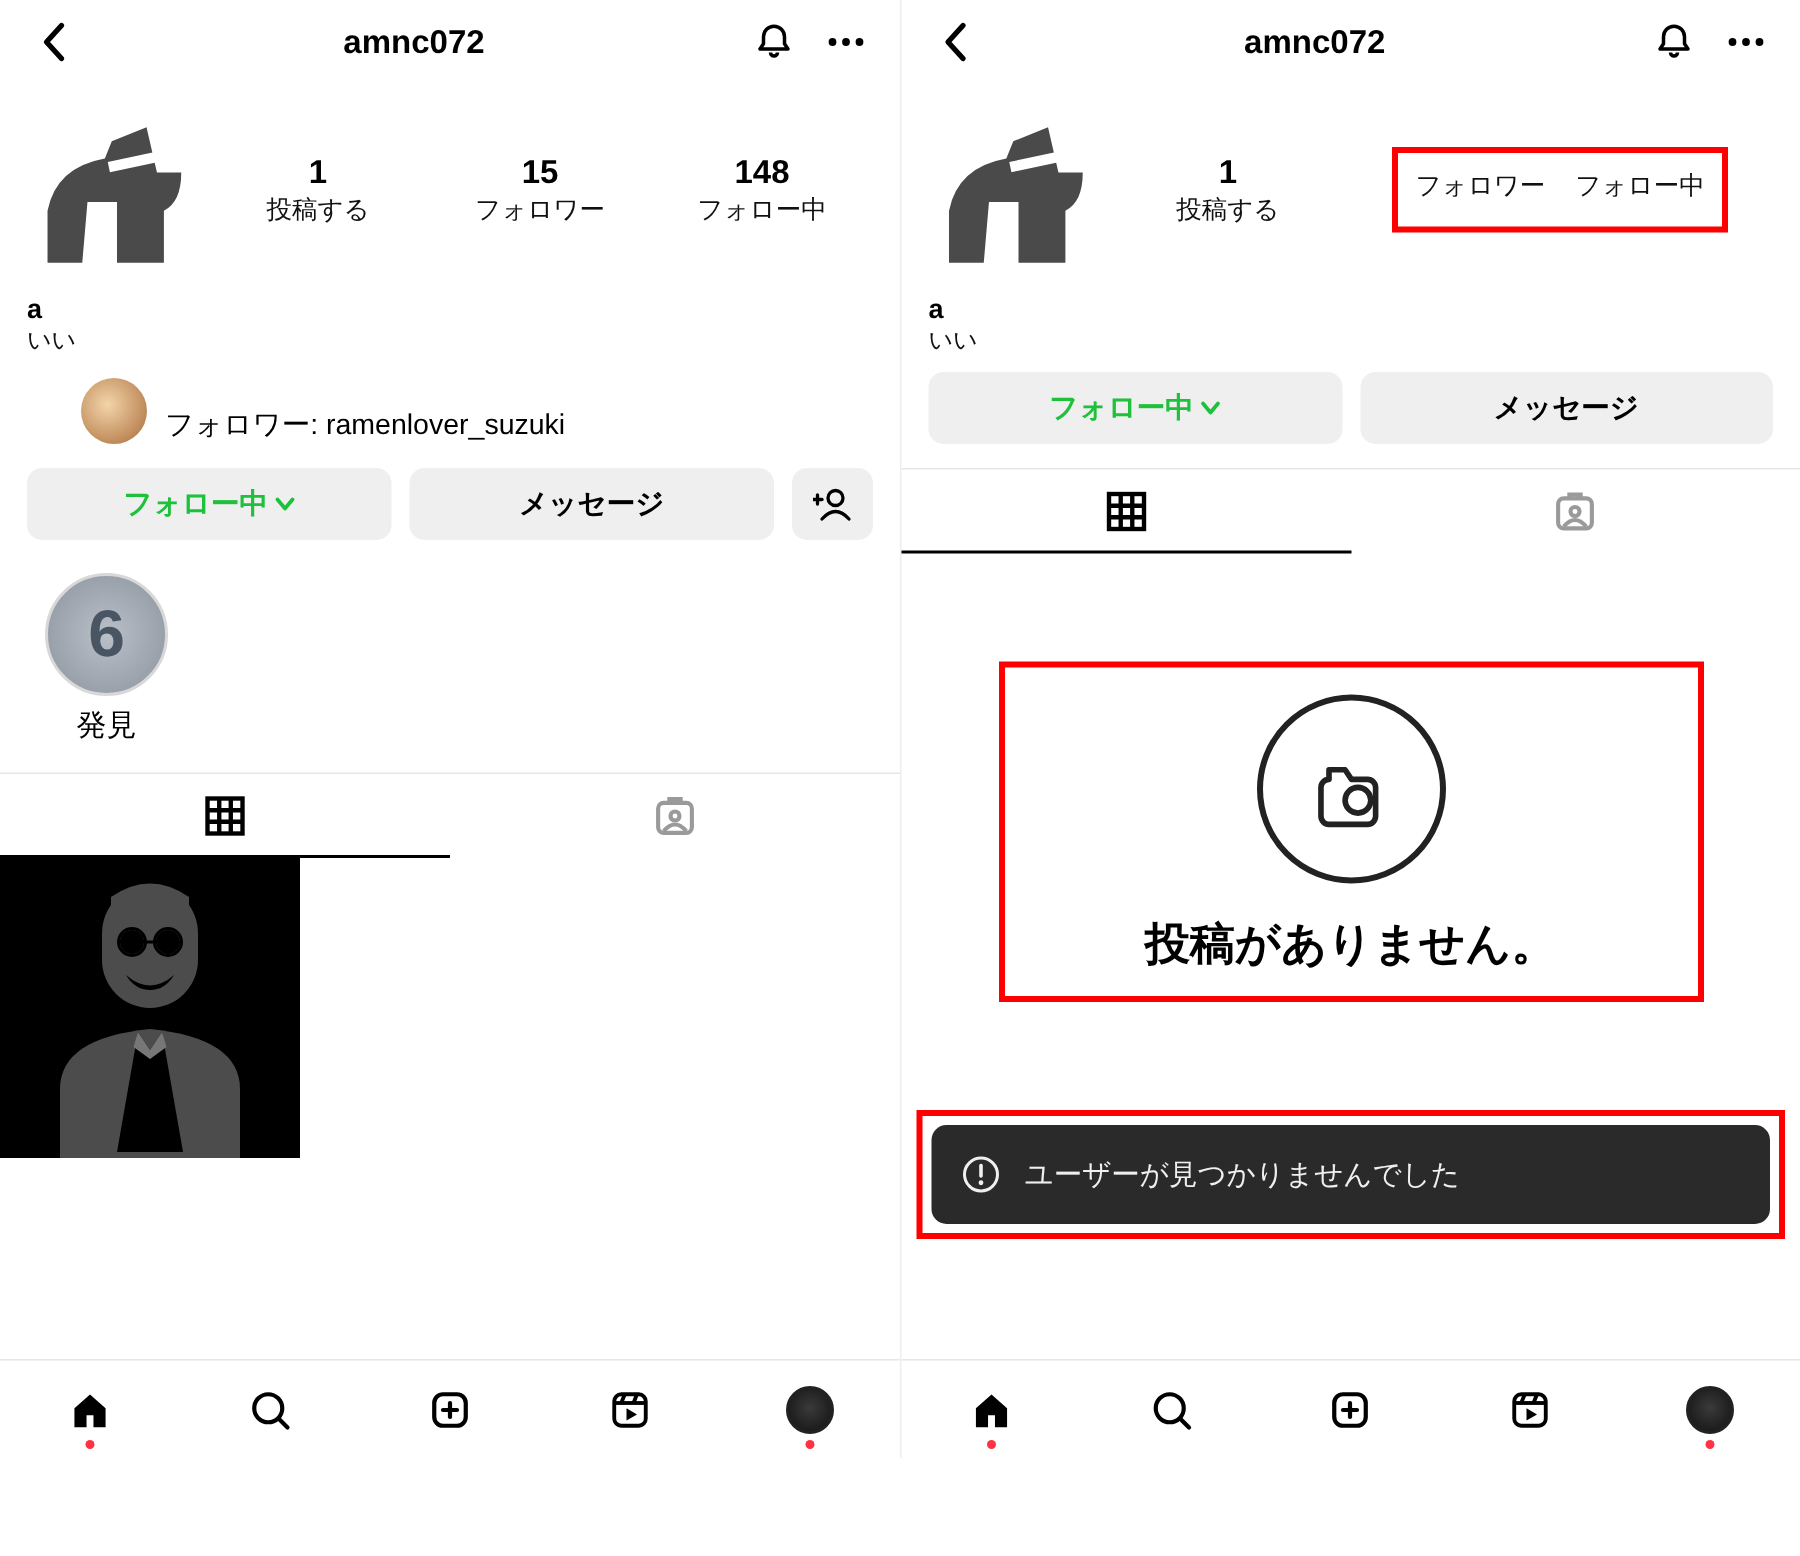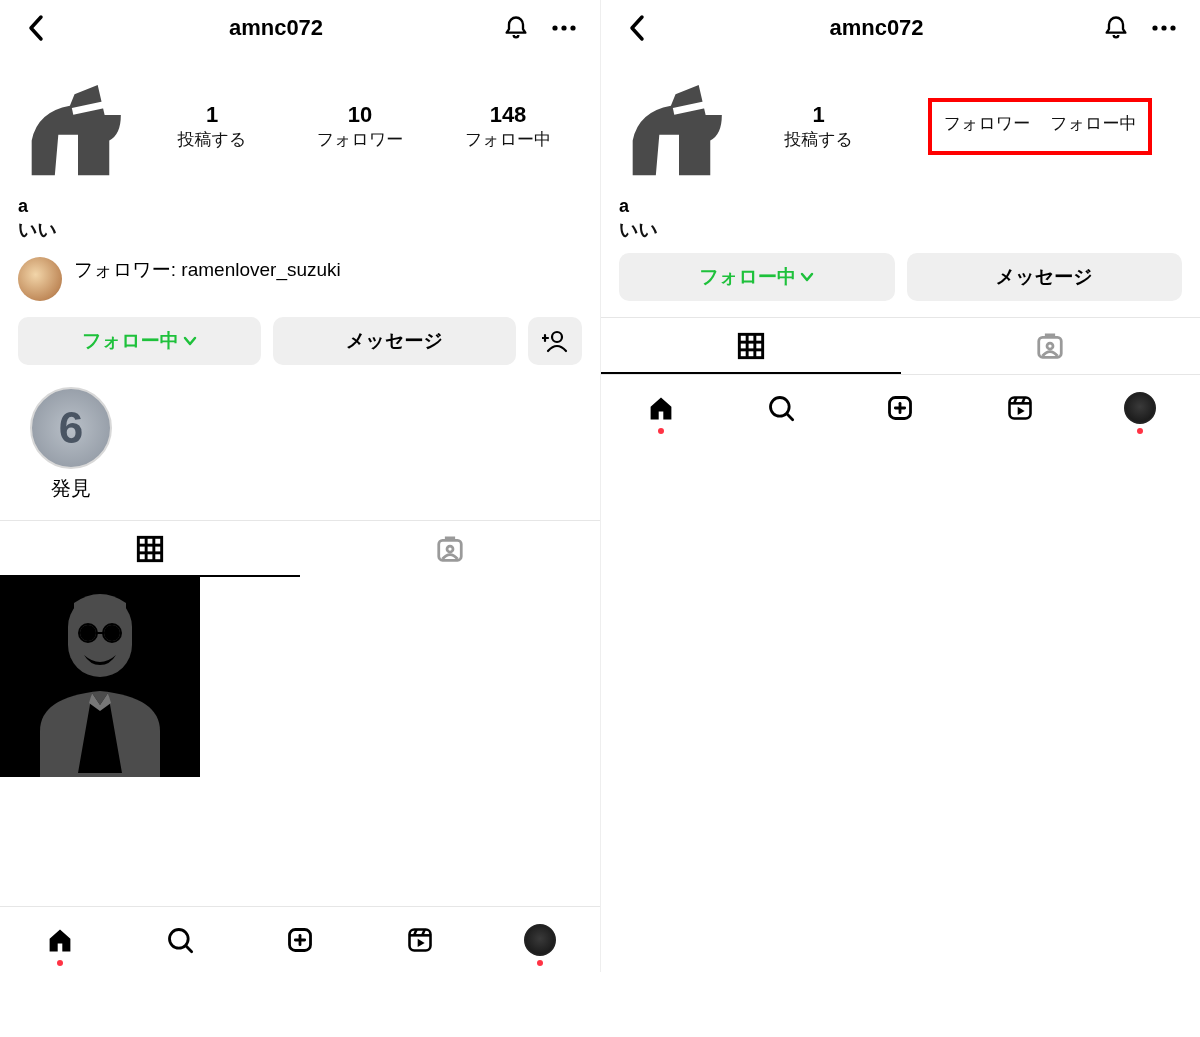--- a/index.html
+++ b/index.html
@@ -71,28 +71,29 @@
 }
 .stat-cell { min-width: 100px; padding: 4px 6px; }
 .red-box-1 {
   border: 4px solid #ff0000;
   padding: 6px 6px;
 }
 
 
 .name-bio { padding: 6px 18px 10px; }
 .name { font-weight: 700; font-size: 18px; }
-.bio { font-size: 19px; color: #111; font-weight: bold; }
+.bio { font-size: 16px; color: #111; }
 
 
 .follower-of {
   display: flex;
-  align-items: flex-start;
+  align-items: flex-end;
   gap: 12px;
   padding: 4px 18px 16px;
+  margin-left: 36px;
 }
 .mini-avatar {
   width: 44px;
   height: 44px;
   border-radius: 50%;
   background: radial-gradient(circle at 40% 40%, #f2d5a9, #c08a5a 70%, #925e35);
   flex-shrink: 0;
 }
 .follower-of-text { font-size: 19px; }
 
@@ -362,21 +363,21 @@
       <svg width="110" height="110" viewBox="0 0 90 95">
           <use href="#dog-avatar"></use>
         </svg>
     </div>
     <div class="stats">
       <div class="stat-cell">
         <div class="stat-num">1</div>
         <div class="stat-label">投稿する</div>
       </div>
       <div class="stat-cell">
-        <div class="stat-num">10</div>
+        <div class="stat-num">15</div>
         <div class="stat-label">フォロワー</div>
       </div>
       <div class="stat-cell">
         <div class="stat-num">148</div>
         <div class="stat-label">フォロー中</div>
       </div>
     </div>
   </div>
 
   <div class="name-bio">
@@ -533,20 +534,41 @@
           <use href="#grid"></use>
         </svg>
     </div>
     <div class="tab">
       <svg width="30" height="30" viewBox="0 0 24 24" style="color:#9a9a9a">
           <use href="#tagged"></use>
         </svg>
     </div>
   </div>
 
+  <div class="content">
+    <div class="empty-state">
+      <div class="empty-camera">
+        <svg width="68" height="60" viewBox="0 0 56 56">
+            <use href="#camera"></use>
+          </svg>
+      </div>
+      <div class="empty-text">投稿がありません。</div>
+    </div>
+
+    <div class="toast-wrap">
+      <div class="toast">
+        <svg width="26" height="26" viewBox="0 0 26 26">
+          <circle cx="13" cy="13" r="11" fill="none" stroke="#efefef" stroke-width="2"></circle>
+          <line x1="13" y1="7" x2="13" y2="14" stroke="#efefef" stroke-width="2.4" stroke-linecap="round"></line>
+          <circle cx="13" cy="18.5" r="1.6" fill="#efefef"></circle>
+        </svg>
+        <span>ユーザーが見つかりませんでした</span>
+      </div>
+    </div>
+  </div>
 
   <div class="bottom-nav">
     <div class="nav-item">
       <svg width="30" height="30" viewBox="0 0 26 24" style="color:#000">
           <use href="#house"></use>
         </svg>
       <div class="nav-dot"></div>
     </div>
     <div class="nav-item">
       <svg width="28" height="28" viewBox="0 0 24 24" style="color:#000">

